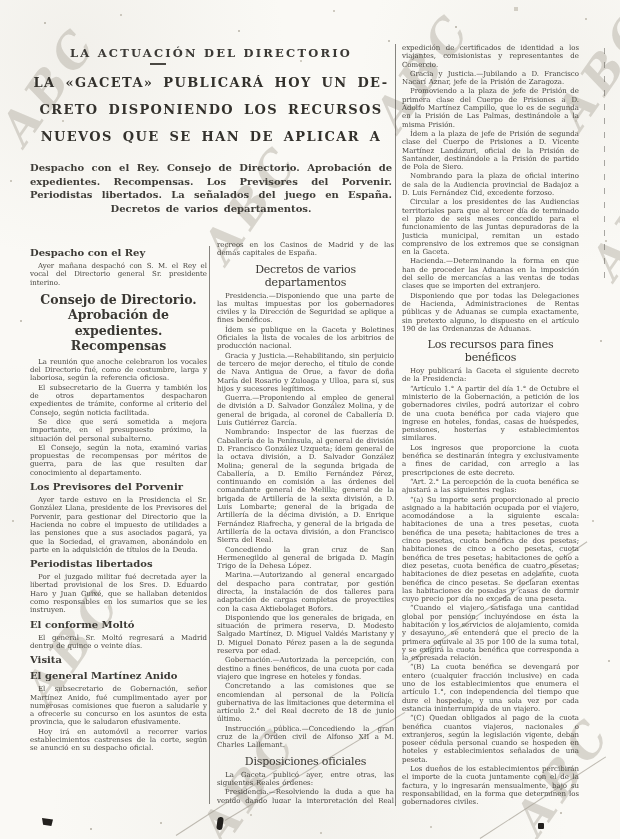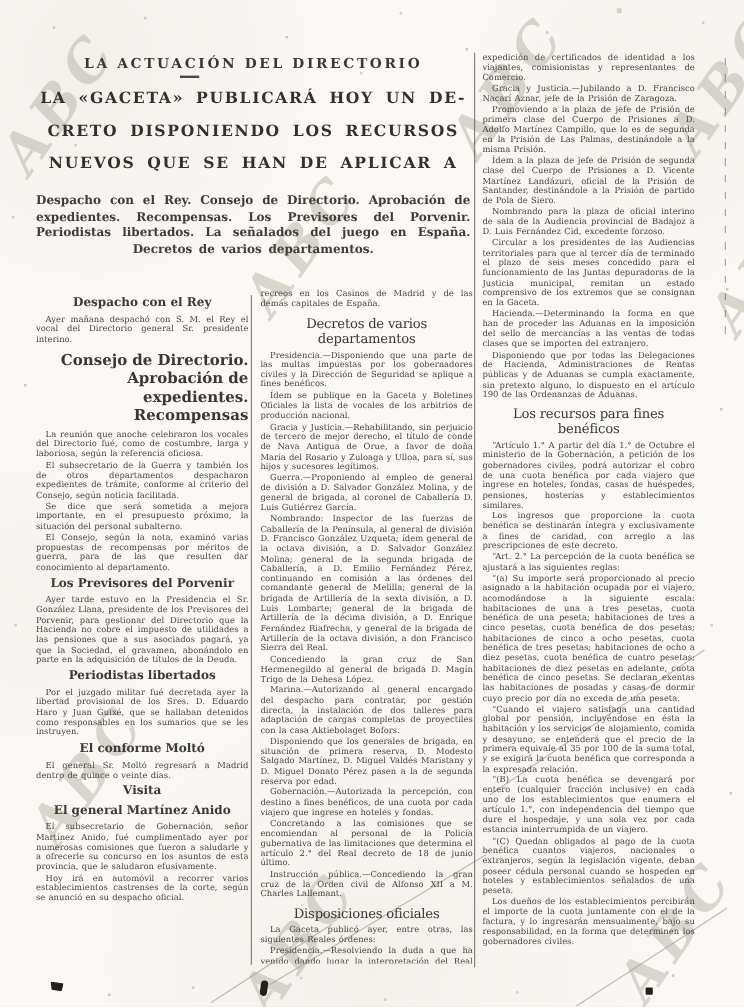--- a/index.html
+++ b/index.html
@@ -23,23 +23,23 @@
   .deck{margin-top:11px;font-weight:bold;font-size:10px;line-height:13.5px;
     text-align:justify;text-align-last:center;color:#3f3d38;word-spacing:2px;}
   
   .col{position:absolute;width:177px;overflow:hidden;text-align:justify;color:#46443e;}
   #col1{left:30px;top:243px;height:562px;}
   #col2{left:217px;top:241px;height:562px;}
   #col3{left:402px;top:44px;height:762px;}
   .b-p,.b-pc{font-size:7px;line-height:8.3px;margin:0 0 1px;word-spacing:.5px;}
   .b-p{text-indent:8px;}
   .b-pc{text-indent:0;}
-  .b-h2{font-weight:bold;font-size:10px;line-height:12px;text-align:center;margin:4px 0 3px;color:#3c3a35;}
+  .b-h2{font-weight:bold;font-size:10px;line-height:12px;text-align:left;margin:4px 0 3px;color:#3c3a35;}
   .b-h1{font-weight:normal;font-size:11px;line-height:13px;letter-spacing:-.2px;text-align:center;margin:5px 0 3px;color:#3a3833;}
-  .b-H{font-weight:bold;font-size:12.5px;line-height:15.5px;text-align:right;margin:5px 0 4px;color:#3a3833;}
+  .b-H{font-weight:bold;font-size:12.5px;line-height:15.5px;text-align:center;margin:5px 0 4px;color:#3a3833;}
   
   .vrule{position:absolute;width:1px;background:#55534d;opacity:.7;}
   #ruleA{left:209px;top:246px;height:558px;}
   #ruleB{left:395px;top:44px;height:762px;}
   #ruleC{left:604px;top:48px;height:235px;
     background:repeating-linear-gradient(#55534d 0 6px, transparent 6px 14px);opacity:.5;}
   
   .wm{position:absolute;font-family:"DejaVu Serif",serif;font-style:italic;font-weight:bold;
     font-size:46px;letter-spacing:6px;color:#b7b2a7;opacity:.5;transform:rotate(-55deg);
     pointer-events:none;white-space:nowrap;}
@@ -136,20 +136,21 @@
 
     <div class="b-pc">expedición de certificados de identidad a los viajantes, comisionistas y representantes de Comercio.</div>
         <div class="b-p">Gracia y Justicia.—Jubilando a D. Francisco Nacarí Aznar, jefe de la Prisión de Zaragoza.</div>
         <div class="b-p">Promoviendo a la plaza de jefe de Prisión de primera clase del Cuerpo de Prisiones a D. Adolfo Martínez Campillo, que lo es de segunda en la Prisión de Las Palmas, destinándole a la misma Prisión.</div>
         <div class="b-p">Ídem a la plaza de jefe de Prisión de segunda clase del Cuerpo de Prisiones a D. Vicente Martínez Landázuri, oficial de la Prisión de Santander, destinándole a la Prisión de partido de Pola de Siero.</div>
         <div class="b-p">Nombrando para la plaza de oficial interino de sala de la Audiencia provincial de Badajoz a D. Luis Fernández Cid, excedente forzoso.</div>
         <div class="b-p">Circular a los presidentes de las Audiencias territoriales para que al tercer día de terminado el plazo de seis meses concedido para el funcionamiento de las Juntas depuradoras de la Justicia municipal, remitan un estado comprensivo de los extremos que se consignan en la Gaceta.</div>
         <div class="b-p">Hacienda.—Determinando la forma en que han de proceder las Aduanas en la imposición del sello de mercancías a las ventas de todas clases que se importen del extranjero.</div>
         <div class="b-p">Disponiendo que por todas las Delegaciones de Hacienda, Administraciones de Rentas públicas y de Aduanas se cumpla exactamente, sin pretexto alguno, lo dispuesto en el artículo 190 de las Ordenanzas de Aduanas.</div>
         <div class="b-h1">Los recursos para fines benéficos</div>
+        <div class="b-p">Hoy publicará la Gaceta el siguiente decreto de la Presidencia:</div>
         <div class="b-p">“Artículo 1.° A partir del día 1.° de Octubre el ministerio de la Gobernación, a petición de los gobernadores civiles, podrá autorizar el cobro de una cuota benéfica por cada viajero que ingrese en hoteles, fondas, casas de huéspedes, pensiones, hosterías y establecimientos similares.</div>
         <div class="b-p">Los ingresos que proporcione la cuota benéfica se destinarán íntegra y exclusivamente a fines de caridad, con arreglo a las prescripciones de este decreto.</div>
         <div class="b-p">“Art. 2.° La percepción de la cuota benéfica se ajustará a las siguientes reglas:</div>
         <div class="b-p">“(a) Su importe será proporcionado al precio asignado a la habitación ocupada por el viajero, acomodándose a la siguiente escala: habitaciones de una a tres pesetas, cuota benéfica de una peseta; habitaciones de tres a cinco pesetas, cuota benéfica de dos pesetas; habitaciones de cinco a ocho pesetas, cuota benéfica de tres pesetas; habitaciones de ocho a diez pesetas, cuota benéfica de cuatro pesetas; habitaciones de diez pesetas en adelante, cuota benéfica de cinco pesetas. Se declaran exentas las habitaciones de posadas y casas de dormir cuyo precio por día no exceda de una peseta.</div>
         <div class="b-p">“Cuando el viajero satisfaga una cantidad global por pensión, incluyéndose en ésta la habitación y los servicios de alojamiento, comida y desayuno, se entenderá que el precio de la primera equivale al 35 por 100 de la suma total, y se exigirá la cuota benéfica que corresponda a la expresada relación.</div>
         <div class="b-p">“(B) La cuota benéfica se devengará por entero (cualquier fracción inclusive) en cada uno de los establecimientos que enumera el artículo 1.°, con independencia del tiempo que dure el hospedaje, y una sola vez por cada estancia ininterrumpida de un viajero.</div>
         <div class="b-p">“(C) Quedan obligados al pago de la cuota benéfica cuantos viajeros, nacionales o extranjeros, según la legislación vigente, deban poseer cédula personal cuando se hospeden en hoteles y establecimientos señalados de una peseta.</div>
         <div class="b-p">Los dueños de los establecimientos percibirán el importe de la cuota juntamente con el de la factura, y lo ingresarán mensualmente, bajo su responsabilidad, en la forma que determinen los gobernadores civiles.</div>
       </div>
 

